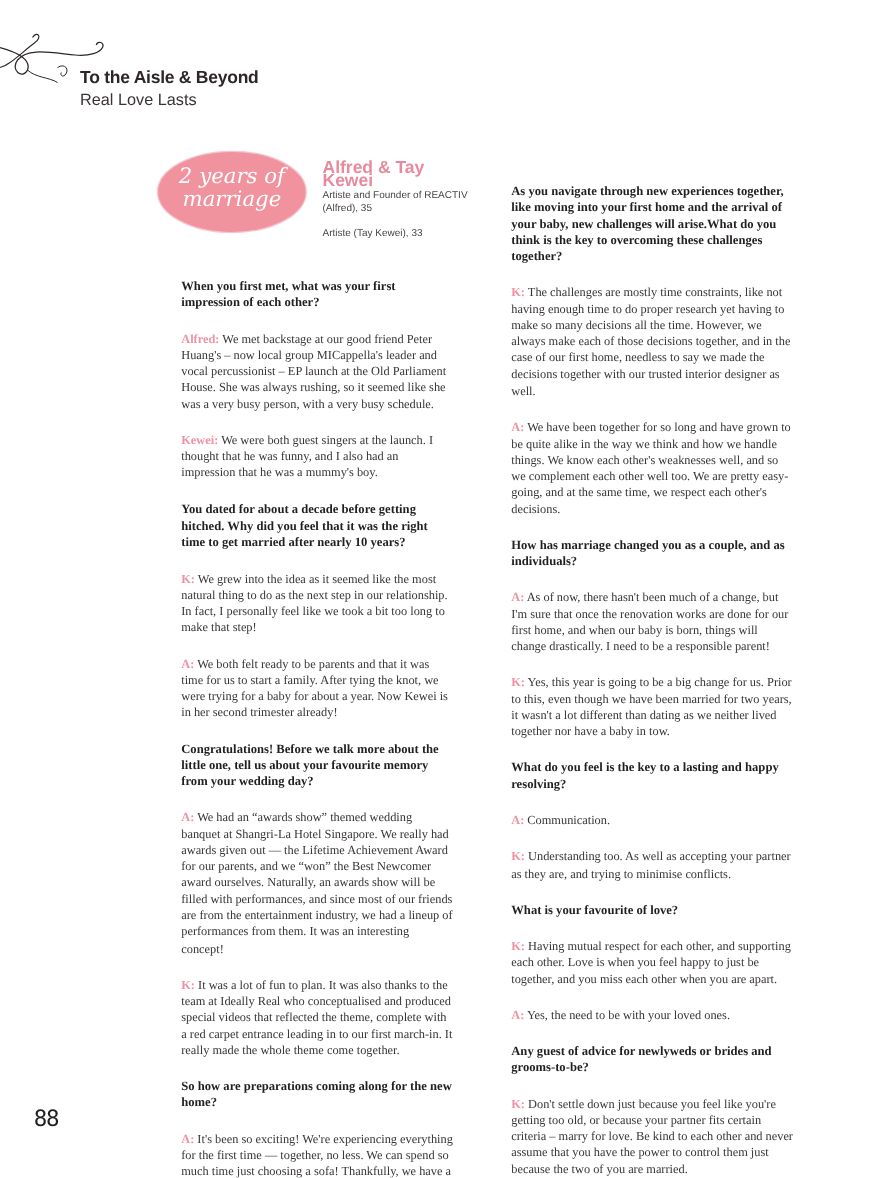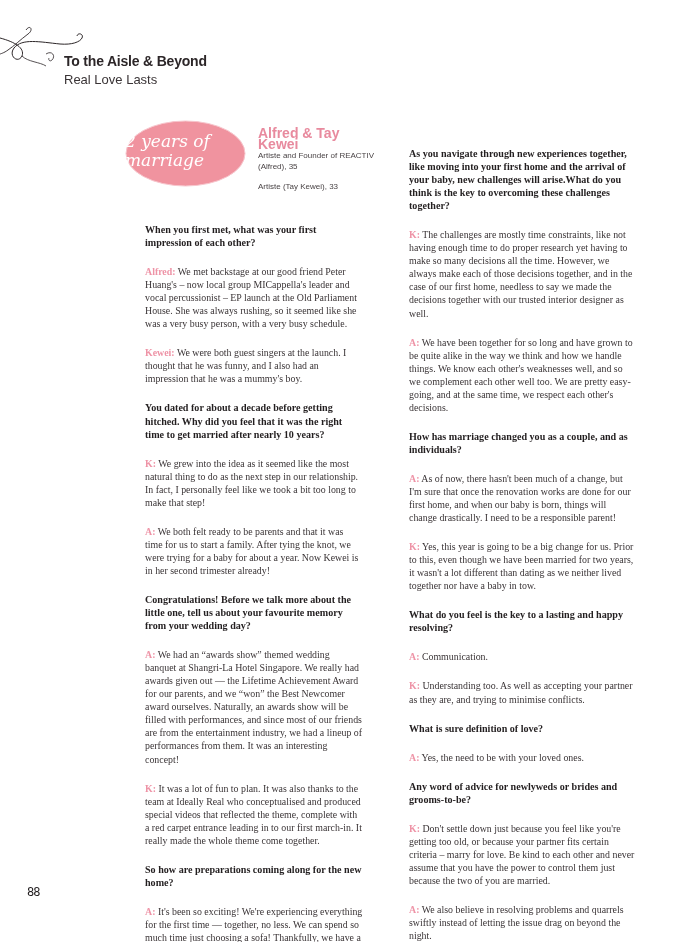--- a/index.html
+++ b/index.html
@@ -4,35 +4,35 @@
 <style>
   html, body { margin: 0; padding: 0; background: #ffffff; }
   body { width: 698px; height: 942px; position: relative; overflow: hidden;
          font-family: "Liberation Sans", sans-serif; color: #3a3436; }
   .swirl { position: absolute; left: 0; top: 20px; width: 90px; height: 50px; }
   .title { position: absolute; left: 64px; top: 53px; font-size: 14px; font-weight: bold;
            color: #2c2628; letter-spacing: -0.2px; }
   .subtitle { position: absolute; left: 64px; top: 72px; font-size: 13px; color: #3a3436; }
   .badge { position: absolute; left: 125px; top: 120px; width: 121px; height: 67px; }
   .badge svg { width: 100%; height: 100%; }
-  .badge-text { position: absolute; left: 0; top: 12px; width: 100%; text-align: left;
+  .badge-text { position: absolute; left: 0; top: 12px; width: 100%; text-align: center;
                 font-family: "DejaVu Serif", serif; font-style: italic; color: #ffffff;
                 font-size: 17px; line-height: 19px; }
   .profile { position: absolute; left: 258px; top: 128px; width: 120px; font-size: 8px;
              line-height: 11px; color: #4a4446; }
   .profile .names { color: #e88a9e; font-weight: bold; font-size: 14px; }
   .profile .gap { height: 9px; }
   .col { position: absolute; font-size: 9.9px; line-height: 13.05px; color: #3a3436; }
   .col.left { left: 129px; top: 207px; width: 250px; }
   .col.right { left: 393px; top: 131px; width: 258px; }
   .q { font-weight: bold; color: #231f20; font-size: 10.1px; }
   .lbl { color: #ee93a6; font-weight: bold; }
   .p { margin: 16px; font-family: Liberation Serif, serif; }
   .block { margin-bottom: 13px; }
-  .pagenum { position: absolute; left: 27px; top: 885px; font-size: 12px; color: #231f20;
+  .pagenum { position: absolute; left: 27px; top: 885px; font-size: 18px; color: #231f20;
              font-family: "DejaVu Sans Mono", monospace; letter-spacing: -1px; }
 </style>
 </head>
 <body>
 
 <svg class="swirl" viewBox="0 0 90 50">
   <path d="M0,18 C15,22 25,28 22,36 C18,44 8,36 14,28 C22,18 40,22 60,24 C72,25 80,22 82,18 C84,14 78,12 77,16" fill="none" stroke="#2c2628" stroke-width="1"></path>
   <path d="M26,10 C30,4 34,10 28,14 C20,20 14,26 8,30 C4,33 0,34 0,34" fill="none" stroke="#2c2628" stroke-width="0.9"></path>
   <path d="M22,36 C28,42 40,42 46,46" fill="none" stroke="#2c2628" stroke-width="0.8"></path>
   <path d="M46,34 C52,30 56,36 52,40 C50,42 48,40 49,38" fill="none" stroke="#2c2628" stroke-width="0.8"></path>
@@ -92,23 +92,24 @@
       <p class="p q">How has marriage changed you as a couple, and as individuals?</p>
       <p class="p"><span class="lbl">A:</span><span> As of now, there hasn't been much of a change, but I'm sure that once the renovation works are done for our first home, and when our baby is born, things will change drastically. I need to be a responsible parent!</span></p>
       <p class="p"><span class="lbl">K:</span><span> Yes, this year is going to be a big change for us. Prior to this, even though we have been married for two years, it wasn't a lot different than dating as we neither lived together nor have a baby in tow.</span></p>
     </div>
     <div class="block">
       <p class="p q">What do you feel is the key to a lasting and happy resolving?</p>
       <p class="p"><span class="lbl">A:</span><span> Communication.</span></p>
       <p class="p"><span class="lbl">K:</span><span> Understanding too. As well as accepting your partner as they are, and trying to minimise conflicts.</span></p>
     </div>
     <div class="block">
-      <p class="p q">What is sure definition of love?</p>
+      <p class="p q">What is your favourite of love?</p>
+      <p class="p"><span class="lbl">K:</span><span> Having mutual respect for each other, and supporting each other. Love is when you feel happy to just be together, and you miss each other when you are apart.</span></p>
       <p class="p"><span class="lbl">A:</span><span> Yes, the need to be with your loved ones.</span></p>
     </div>
     <div class="block">
-      <p class="p q">Any word of advice for newlyweds or brides and grooms-to-be?</p>
+      <p class="p q">Any guest of advice for newlyweds or brides and grooms-to-be?</p>
       <p class="p"><span class="lbl">K:</span><span> Don't settle down just because you feel like you're getting too old, or because your partner fits certain criteria – marry for love. Be kind to each other and never assume that you have the power to control them just because the two of you are married.</span></p>
       <p class="p"><span class="lbl">A:</span><span> We also believe in resolving problems and quarrels swiftly instead of letting the issue drag on beyond the night.</span></p>
     </div>
   </div>
 
 <div class="pagenum">88</div>
 
 </body></html>

